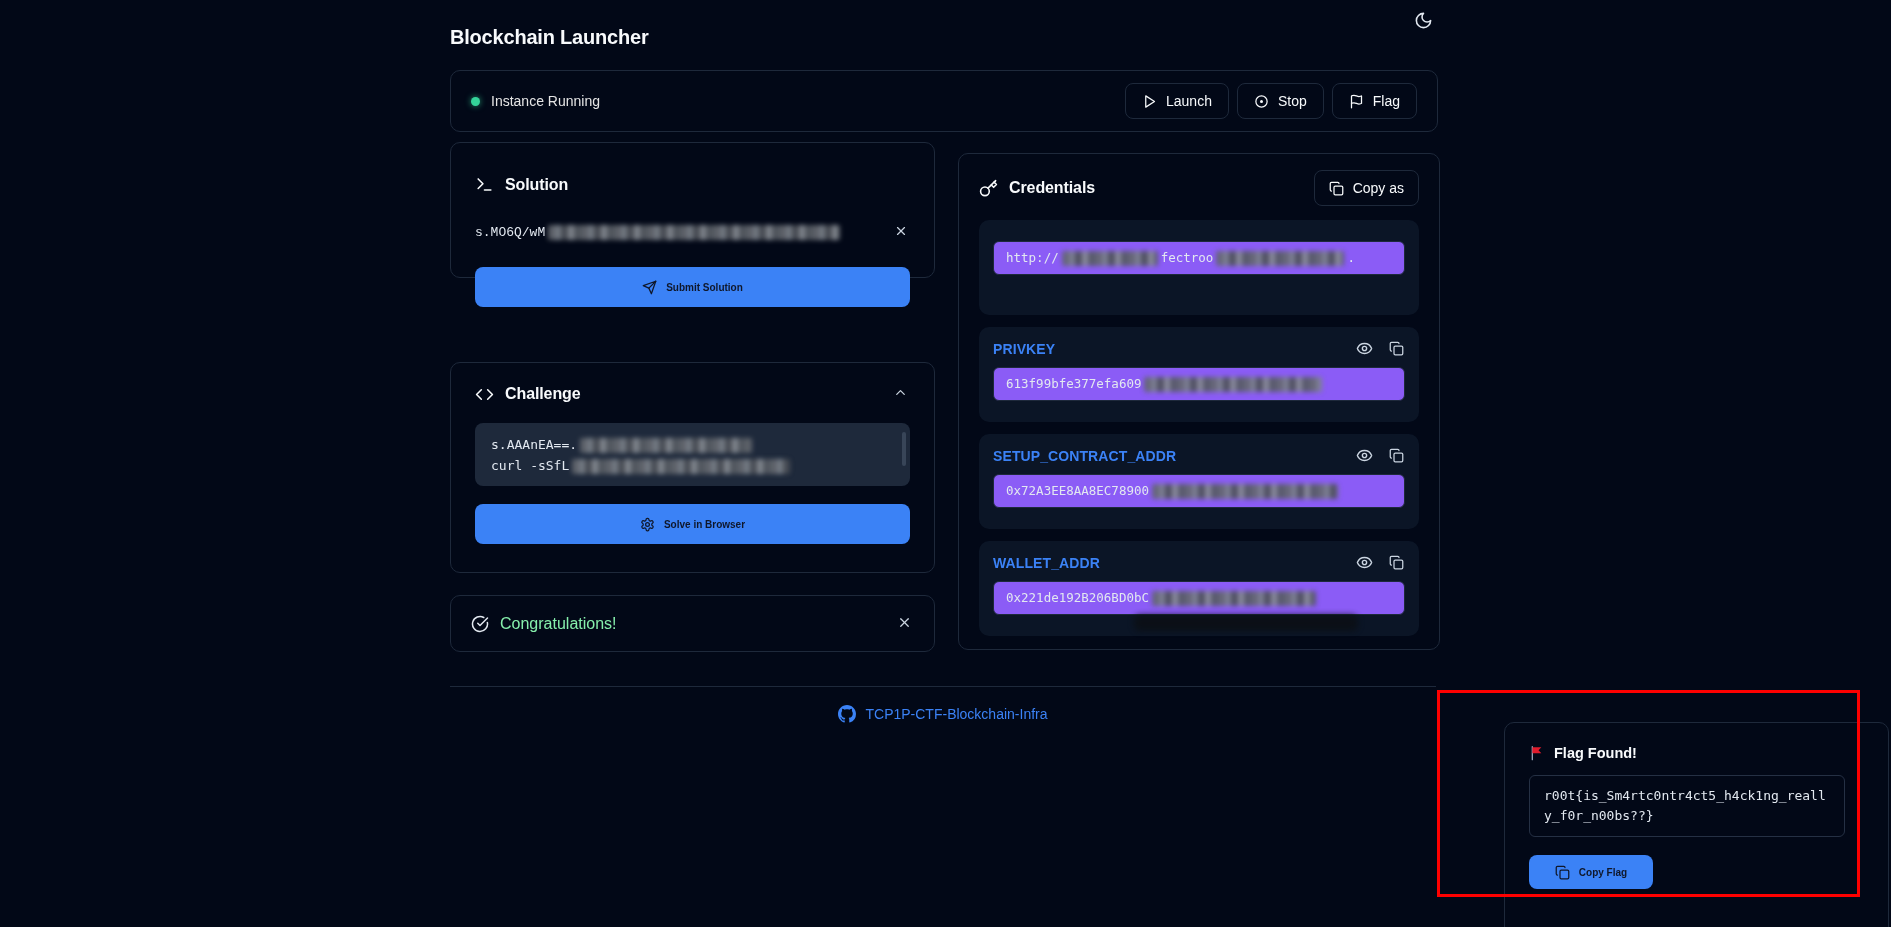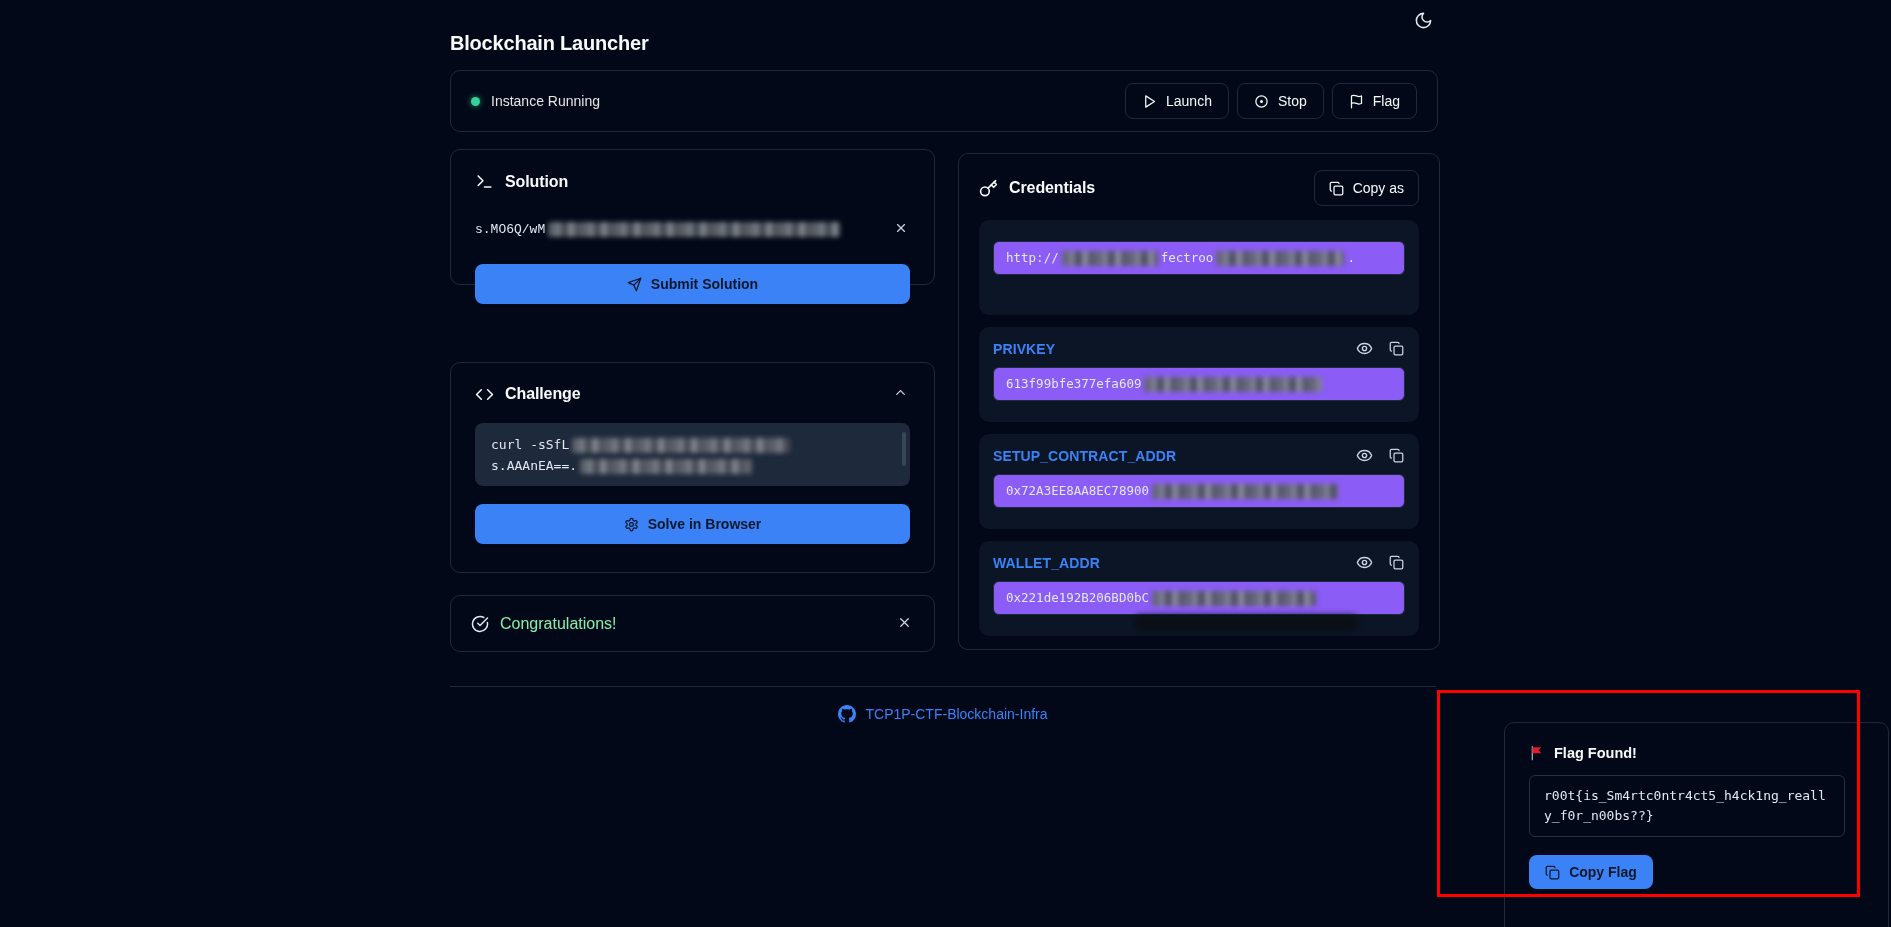--- a/index.html
+++ b/index.html
@@ -10,42 +10,42 @@
   }
   .abs{position:absolute;box-sizing:border-box;}
   .card{
     position:absolute;box-sizing:border-box;
     background:#020817;border:1px solid #1e293b;border-radius:10px;
   }
   .ico{display:inline-flex;align-items:center;justify-content:center;flex:0 0 auto;}
   svg{display:block;}
 
   
-  #page-title{left:450px;top:16px;font-size:20px;font-weight:700;letter-spacing:-.2px;line-height:28px;}
+  #page-title{left:450px;top:10px;font-size:20px;font-weight:700;letter-spacing:-.2px;line-height:28px;}
   #theme-btn{left:1406px;top:5px;width:34px;height:30px;display:flex;align-items:center;justify-content:center;
     color:#e2e8f0;background:transparent;border:none;cursor:pointer;}
 
   
   #status-card{left:450px;top:70px;width:988px;height:62px;padding:0 20px;display:flex;align-items:center;}
   .status-dot{width:9px;height:9px;border-radius:50%;background:#34d399;box-shadow:0 0 6px rgba(52,211,153,.7);margin-right:11px;}
   .status-text{font-size:14px;color:#e5e5e5;}
   .btn-group{margin-left:auto;display:flex;gap:8px;}
   .btn-outline{
     height:36px;padding:0 16px;border:1px solid #1e293b;border-radius:8px;
     background:#020817;color:#f8fafc;font-size:14px;font-family:inherit;
     display:flex;align-items:center;gap:9px;cursor:pointer;
   }
   .btn-primary{
     border:none;border-radius:8px;background:#3b82f6;color:#0f172a;
-    font-size:14px;font-weight:600;font-family:inherit;
+    font-size:10px;font-weight:600;font-family:inherit;
     display:flex;align-items:center;justify-content:center;gap:9px;cursor:pointer;
   }
 
   
-  #solution-card{left:450px;top:149px;width:485px;height:136px;padding:22px 24px;}
+  #solution-card{left:450px;top:142px;width:485px;height:136px;padding:32px 24px;}
   .card-title-row{display:flex;align-items:center;gap:11px;}
   .card-title{font-size:16px;font-weight:700;letter-spacing:-.1px;}
   .card-title-icon{color:#f8fafc;}
   #solution-input-row{margin-top:28px;display:flex;align-items:center;
     font-family:Liberation Mono, monospace;font-size:13px;color:#e2e8f0;}
   #solution-clear{margin-left:auto;background:none;border:none;color:#cbd5e1;cursor:pointer;padding:2px;}
   #submit-btn{margin-top:24px;width:100%;height:40px;}
 
   #challenge-card{left:450px;top:362px;width:485px;height:211px;padding:20px 24px;}
   #challenge-chevron{margin-left:auto;background:none;border:none;color:#cbd5e1;cursor:pointer;padding:2px;}
@@ -194,22 +194,22 @@
     <span class="card-title">Challenge</span>
     <button id="challenge-chevron">
       <span class="ico">
         <svg width="15" height="15" viewBox="0 0 24 24" fill="none" stroke="currentColor" stroke-width="2" stroke-linecap="round" stroke-linejoin="round">
             <polyline points="18 15 12 9 6 15"></polyline>
           </svg>
       </span>
     </button>
   </div>
   <div class="code-block">
+    <div><span>s.AAAnEA==.</span><span class="redact" style="width:172px"></span></div>
     <div><span>curl -sSfL</span><span class="redact" style="width:218px"></span></div>
-    <div><span>s.AAAnEA==.</span><span class="redact" style="width:172px"></span></div>
     <span class="code-scrollthumb"></span>
   </div>
   <button class="btn-primary" id="solve-btn">
     <span class="ico">
       <svg width="15" height="15" viewBox="0 0 24 24" fill="none" stroke="currentColor" stroke-width="2" stroke-linecap="round" stroke-linejoin="round">
           <path d="M12.22 2h-.44a2 2 0 0 0-2 2v.18a2 2 0 0 1-1 1.73l-.43.25a2 2 0 0 1-2 0l-.15-.08a2 2 0 0 0-2.73.73l-.22.38a2 2 0 0 0 .73 2.73l.15.1a2 2 0 0 1 1 1.72v.51a2 2 0 0 1-1 1.74l-.15.09a2 2 0 0 0-.73 2.73l.22.38a2 2 0 0 0 2.73.73l.15-.08a2 2 0 0 1 2 0l.43.25a2 2 0 0 1 1 1.73V20a2 2 0 0 0 2 2h.44a2 2 0 0 0 2-2v-.18a2 2 0 0 1 1-1.73l.43-.25a2 2 0 0 1 2 0l.15.08a2 2 0 0 0 2.73-.73l.22-.39a2 2 0 0 0-.73-2.73l-.15-.08a2 2 0 0 1-1-1.74v-.5a2 2 0 0 1 1-1.74l.15-.09a2 2 0 0 0 .73-2.73l-.22-.38a2 2 0 0 0-2.73-.73l-.15.08a2 2 0 0 1-2 0l-.43-.25a2 2 0 0 1-1-1.73V4a2 2 0 0 0-2-2z"></path>
           <circle cx="12" cy="12" r="3"></circle>
         </svg>
     </span>
     <span>Solve in Browser</span>

